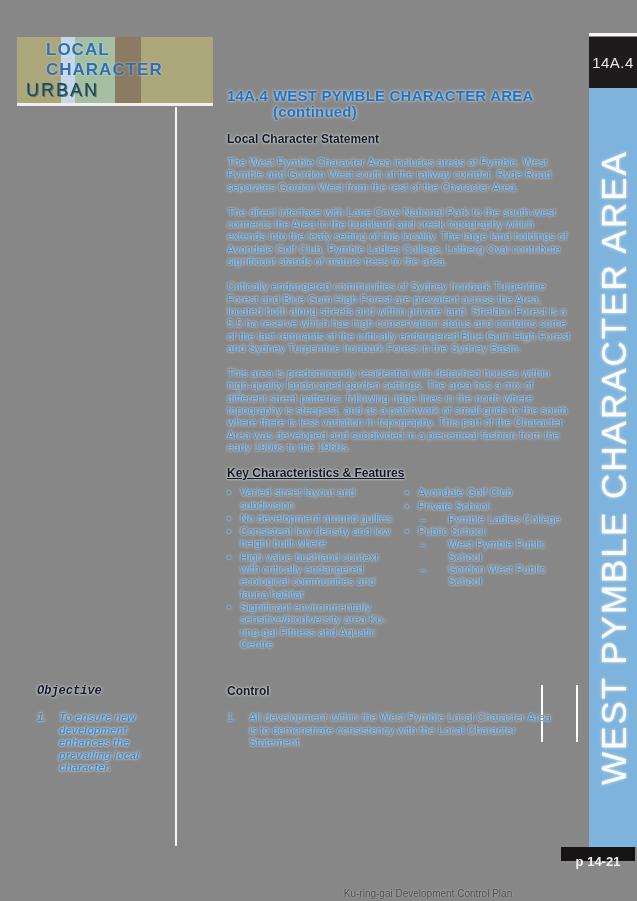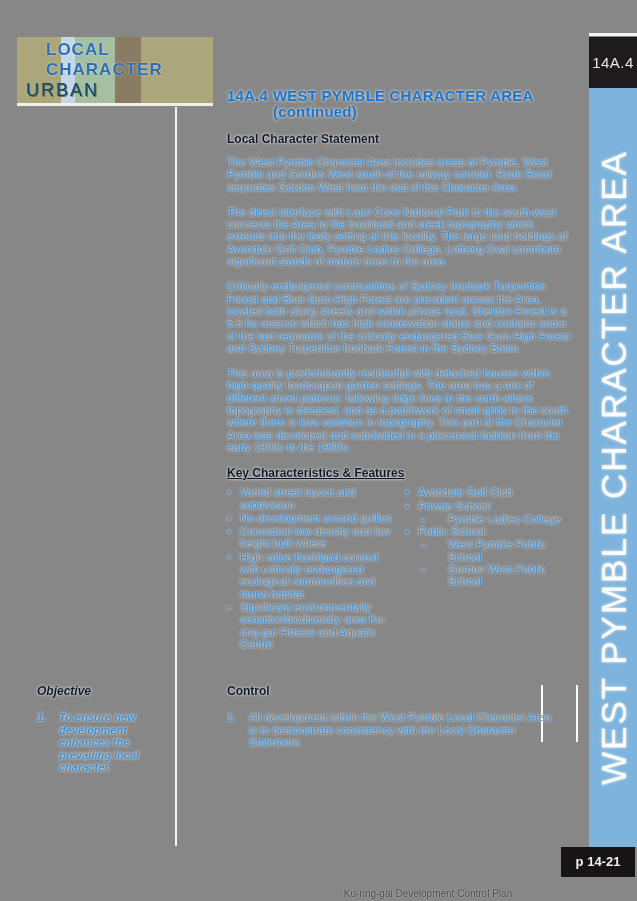--- a/index.html
+++ b/index.html
@@ -41,21 +41,21 @@
     color:#e8e8e8; font-size:15px; line-height:51px; text-align:center; letter-spacing:0.5px;
   }
   .sidebar{ position:absolute; left:589px; top:88px; width:48px; height:759px; background:#7db3dc; }
   .sidebar-vtext{
     position:absolute; left:589px; top:847px; width:759px; height:48px;
     transform-origin:0 0; transform:rotate(-90deg);
     color:#fdfdfd; font-size:35px; letter-spacing:2px; line-height:50px; text-align:center;
     white-space:nowrap;
   }
   .page-num-box{
-    position:absolute; left:561px; top:847px; width:74px; height:30px; background:#161414;
+    position:absolute; left:561px; top:847px; width:74px; height:14px; background:#161414;
     color:#f2f2f2; font-size:13px; font-weight:bold; line-height:30px; text-align:center;
   }
   .footer-doc{
     position:absolute; left:300px; top:888px; width:256px; text-align:center;
     font-size:10px; color:#4a4a4a; text-shadow:0 0 2px rgba(255,255,255,0.55);
   }
 
   
   .main{ position:absolute; left:227px; top:88px; width:344px; color:#3f8ccd; }
   .title{ display:flex; font-size:15px; font-weight:bold; color:#1b73c8; letter-spacing:0.2px; line-height:16px; margin-bottom:12px;}
@@ -75,21 +75,21 @@
   .sub-marker::before{ content:"–"; }
 
   .control-section{ position:absolute; left:227px; top:684px; width:332px; color:#3f8ccd; }
   .num-row{ display:flex; font-size:11px; line-height:12.6px; margin-top:13px; }
   .num{ width:22px; flex:none; }
 
   .objective-section{
     position:absolute; left:37px; top:684px; width:130px; color:#3f8ccd;
     font-style:italic;
   }
-  .objective-section .h2{ font-style:italic; }
+  .objective-section .h2{ font-style:italic;font-family:Liberation Mono, monospace; }
   .objective-section .num-row{ font-weight:bold; }
 </style>
 </head>
 <body>
 
 <div class="header-box">
   <div class="stripe stripe-blue"></div>
   <div class="stripe stripe-green"></div>
   <div class="stripe stripe-brown"></div>
   <div class="header-text">

